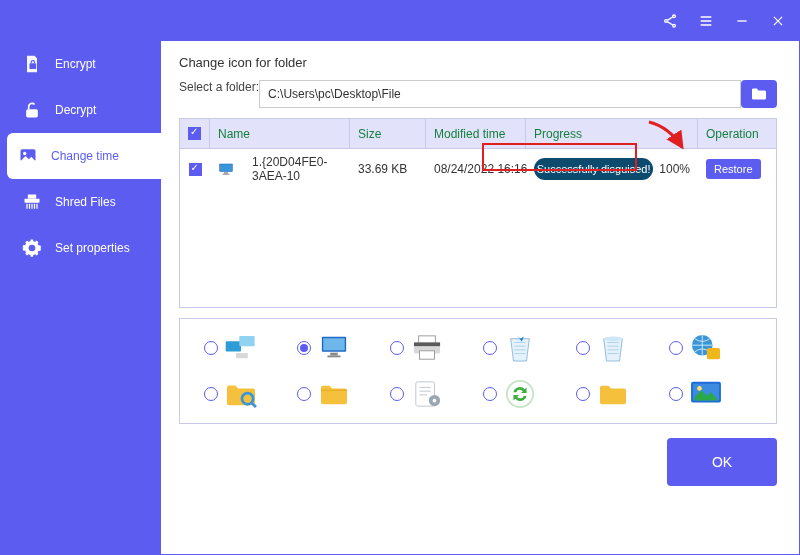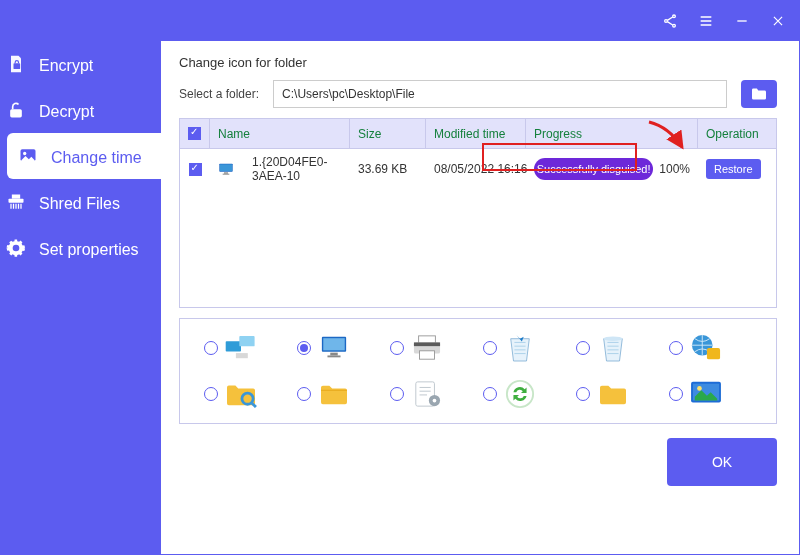--- a/index.html
+++ b/index.html
@@ -5,45 +5,45 @@
   * { margin: 0; padding: 0; box-sizing: border-box; font-family: "Segoe UI", Arial, sans-serif; }
   body { width: 800px; height: 555px; overflow: hidden; background: #fff; border: 1px solid #5c5cf0; }
   .titlebar { height: 40px; background: #5c5cf0; display: flex; align-items: center; justify-content: flex-end; color: #fff; padding: 0 12px; gap: 18px; }
   .titlebar .ico { cursor: pointer; display: flex; align-items: center; justify-content: center; width: 18px; height:18px;}
   .main { display: flex; height: calc(100% - 40px); }
   .sidebar { width: 160px; background: #5c5cf0; color: #fff; display: flex; flex-direction: column; }
   .brand { display:flex; flex-direction:column; align-items:center; padding:8px 0 14px; margin-top:-40px; position:relative; z-index:2;}
   .brand-logo { width:34px; height:40px; display:flex; align-items:center; justify-content:center; }
   .brand-text { font-size: 15px; padding-top:4px;}
   .nav { list-style:none; }
-  .nav li { display:flex; align-items:flex-end; gap:12px; padding:12px 4px; font-size:16px; cursor:pointer; }
+  .nav li { display:flex; align-items:center; gap:12px; padding:12px 20px; font-size:12px; cursor:pointer; }
   .nav li.active { background:#fff; color:#5c5cf0; border-radius:6px 0 0 6px; margin-left:6px; padding-left:10px;}
   .nav .nav-ico { width:22px; height:22px; display:flex; align-items:center; justify-content:center; }
   .content { flex:1; padding: 14px 22px 16px 18px; display:flex; flex-direction:column; gap:10px; position:relative;}
   .heading { font-size:13px; color:#333; }
-  .folder-row { display:flex; align-items:center; gap:14px; font-size:12px; color:#444;}
+  .folder-row { display:flex; gap:0; font-size:12px; color:#444;}
   .folder-input { flex:1; height:28px; border:1px solid #ccc; padding:0 8px; font-size:12px; color:#333; }
   .browse-btn { width:36px; height:28px; background:#5c5cf0; border-radius:4px; display:flex; align-items:center; justify-content:center; cursor:pointer;}
   .table-wrap { border:1px solid #c8c8eb; height:190px; overflow:hidden; }
   .thead { display:flex; background:#e2e2fb; border-bottom:1px solid #c8c8eb; font-size:12px; color:#15803d; height:30px; align-items:stretch;}
   .thead > div { display:flex; align-items:center; padding:0 8px; border-right:1px solid #c8c8eb;}
   .thead > div:last-child{border-right:none;}
   .col-chk{width:30px; justify-content:center;}
   .col-name{width:140px;}
   .col-size{width:76px;}
   .col-mod{width:100px;}
   .col-prog{flex:1;}
   .col-op{width:78px;}
   .trow{display:flex; font-size:12px; color:#333; height:40px; align-items:center;}
   .trow > div{padding:0 8px; display:flex; align-items:center; gap:18px;}
   .chk{width:13px; height:13px; border:1px solid #5c5cf0; background:#5c5cf0; position:relative;}
   .chk::after{content:"✓"; color:#fff; font-size:10px; position:absolute; left:1px; top:-2px;}
   .pc-ico{width:16px; height:14px; }
   .prog-area{display:flex; align-items:center; gap:6px; width:100%;}
-  .pill{flex:1; height:22px; background:#6d28d9; border-radius:11px; display:flex; align-items:center; justify-content:center; color:#fff; font-size:11px;}
+  .pill{flex:1; height:22px; background:#0c4a6e; border-radius:11px; display:flex; align-items:center; justify-content:center; color:#fff; font-size:11px;}
   .restore-btn{background:#5c5cf0; color:#fff; font-size:11px; padding:4px 8px; border-radius:3px; cursor:pointer;}
   .highlight-box{position:absolute; border:2px solid #e02020; pointer-events:none;}
   .arrow{position:absolute; pointer-events:none;}
   .icon-grid{border:1px solid #c8c8eb; padding:14px 24px; display:grid; grid-template-columns:repeat(6,1fr); row-gap:16px; column-gap:10px; }
   .icon-cell{display:flex; align-items:center; gap:6px;}
   .radio{width:14px; height:14px; border:1.5px solid #5c5cf0; border-radius:50%; position:relative; flex-shrink:0;}
   .radio.sel::after{content:""; position:absolute; inset:2px; background:#5c5cf0; border-radius:50%;}
   .grid-ico{width:34px; height:30px; display:flex; align-items:center; justify-content:center;}
   .ok-btn{align-self:flex-end; width:110px; height:48px; background:#5c5cf0; color:#fff; font-size:14px; border-radius:4px; display:flex; align-items:center; justify-content:center; cursor:pointer; margin-top:4px;}
   svg{display:block;}
@@ -163,21 +163,21 @@
               <svg width="16" height="14" viewBox="0 0 24 20">
                 <rect x="2" y="2" width="20" height="12" rx="1" fill="#1c68c4"></rect>
                 <rect x="3" y="3" width="18" height="10" fill="#3a96d8"></rect>
                 <rect x="9" y="15" width="6" height="2" fill="#888"></rect>
                 <rect x="7" y="17" width="10" height="1.5" fill="#888"></rect>
               </svg>
             </span>
           <span>1.{20D04FE0-3AEA-10</span>
         </div>
         <div class="col-size">33.69 KB</div>
-        <div class="col-mod" style="white-space:nowrap;">08/05/2022 16:16</div>
+        <div class="col-mod" style="white-space:nowrap;">08/24/2022 16:16</div>
         <div class="col-prog">
           <div class="prog-area">
             <div class="pill">Successfully disguised!</div>
             <span>100%</span>
           </div>
         </div>
         <div class="col-op">
           <span class="restore-btn">Restore</span>
         </div>
       </div>

